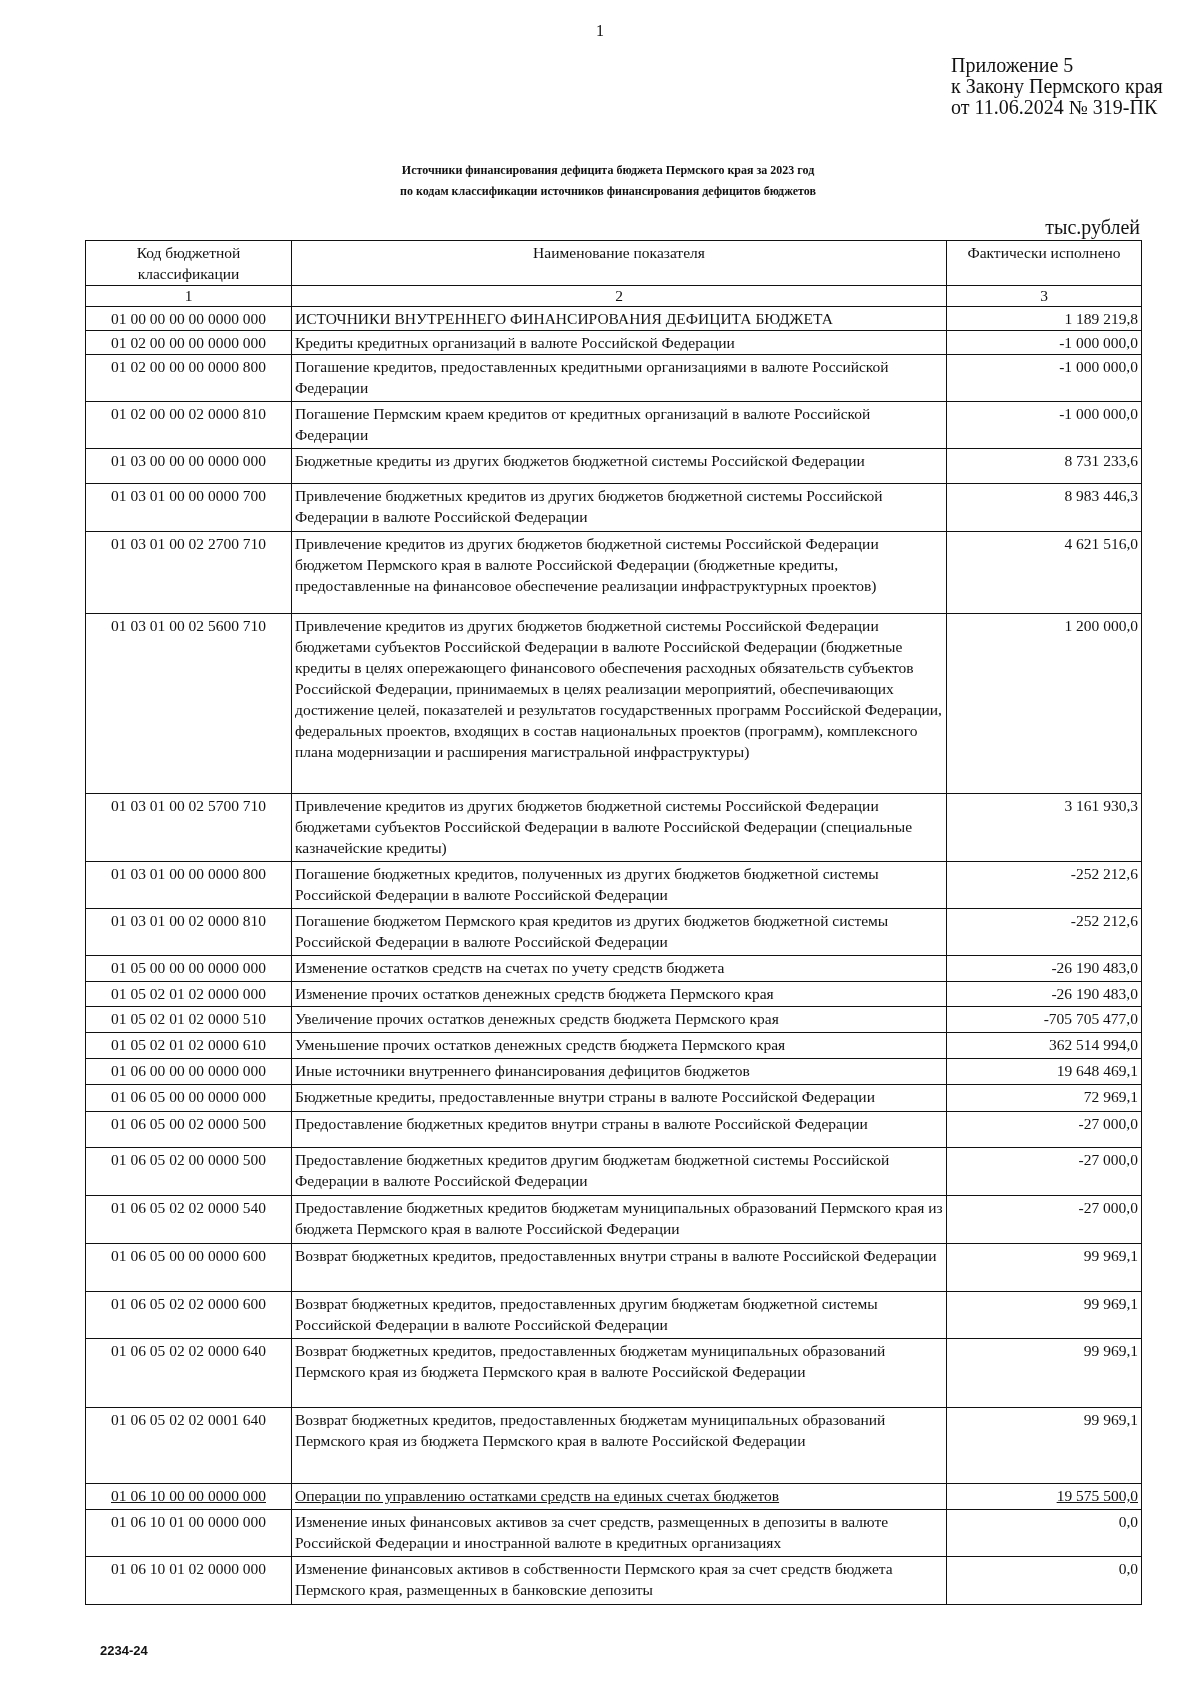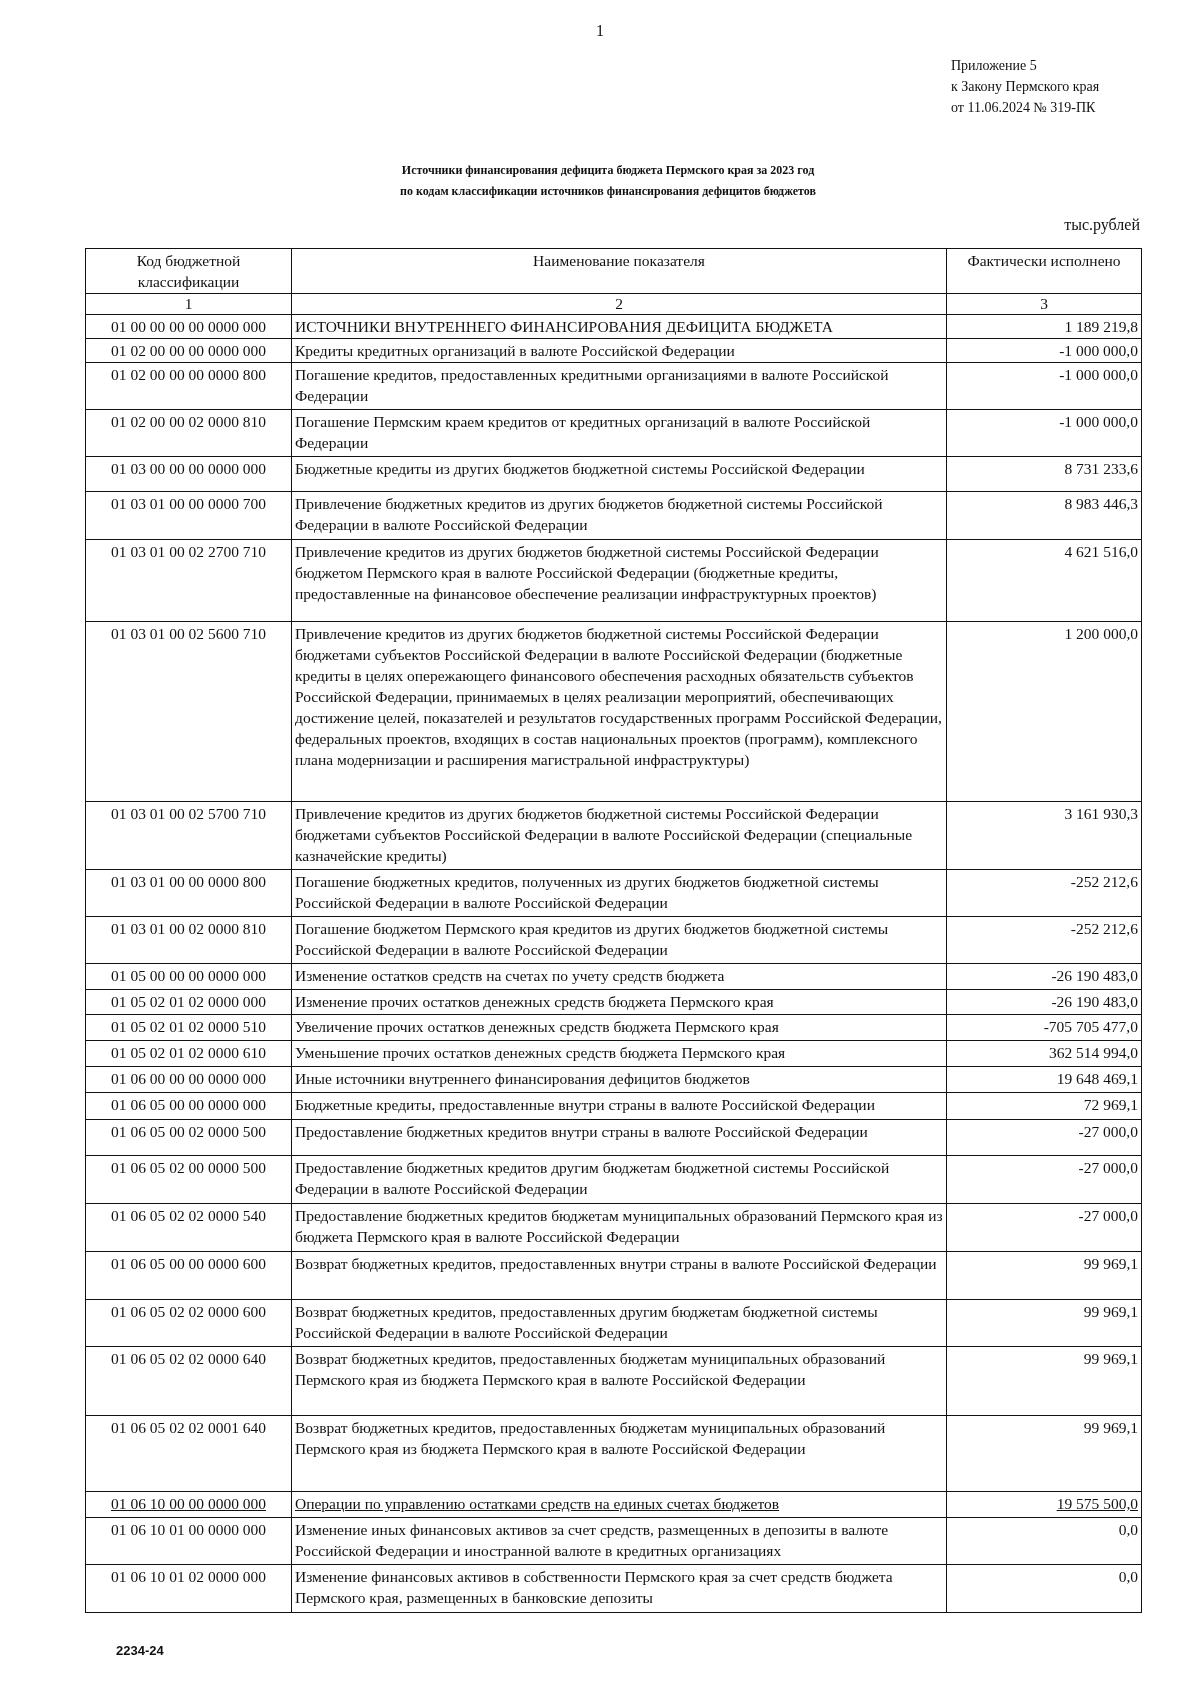--- a/index.html
+++ b/index.html
@@ -1,34 +1,34 @@
 <!DOCTYPE html>
 <html><head>
 <meta charset="utf-8">
 <style>
   html, body { margin: 0; padding: 0; background: #ffffff; }
   body { width: 1200px; height: 1689px; position: relative; overflow: hidden;
          font-family: "Liberation Serif", "DejaVu Serif", serif; color: #111; }
   .page-number { position: absolute; left: 596px; top: 22px; font-size: 16px; }
-  .appendix { position: absolute; left: 951px; top: 55px; font-size: 14px; line-height: 21px; }
+  .appendix { position: absolute; left: 951px; top: 55px; font-size: 20px; line-height: 21px; }
   .appendix div { white-space: nowrap; }
   .title { position: absolute; left: 0; width: 1200px; top: 160px; text-align: center;
            font-weight: bold; font-size: 12px; line-height: 21px; padding-left: 8px; }
-  .units { position: absolute; right: 60px; top: 216px; font-size: 16px; }
-  table.budget { position: absolute; left: 85px; top: 248px; width: 1056px;
+  .units { position: absolute; right: 60px; top: 216px; font-size: 20px; }
+  table.budget { position: absolute; left: 85px; top: 240px; width: 1056px;
                  border-collapse: collapse; table-layout: fixed; font-size: 15.5px; }
   table.budget td, table.budget th { border: 1.5px solid #111; padding: 1px 3px; vertical-align: top;
                  line-height: 21px; font-weight: normal; }
   table.budget th { text-align: center; }
   col.c1 { width: 206px; } col.c2 { width: 655px; } col.c3 { width: 195px; }
   td.code { text-align: center; white-space: nowrap; }
   td.name { text-align: left; }
   td.val { text-align: right; white-space: nowrap; }
   tr.num td { text-align: center; line-height: 18px; }
-  .footer-code { position: absolute; left: 116px; top: 1643px; font-size: 13px; font-weight: bold;
+  .footer-code { position: absolute; left: 100px; top: 1643px; font-size: 13px; font-weight: bold;
                  font-family: "Liberation Sans", sans-serif; }
 </style>
 </head>
 <body>
 
 <div class="page-number">1</div>
 
 <div class="appendix">
   <div>Приложение 5</div>
   <div>к Закону Пермского края</div>

